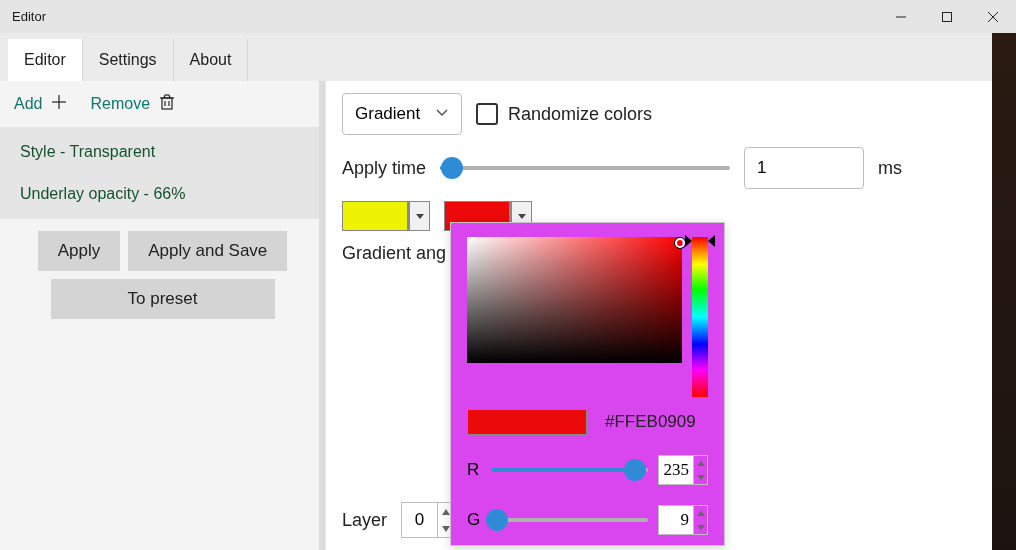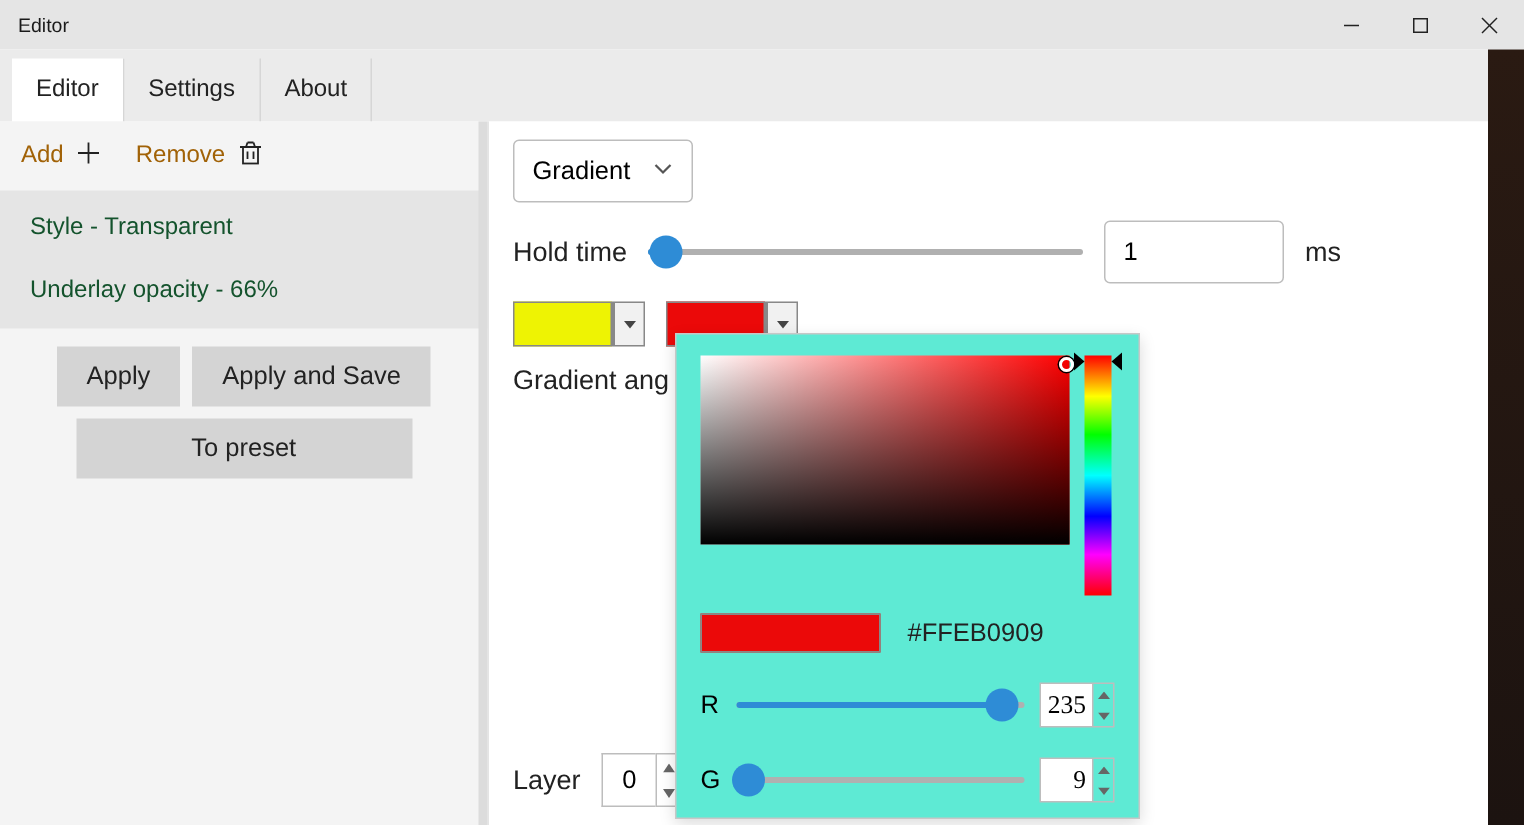--- a/index.html
+++ b/index.html
@@ -78,21 +78,21 @@
     display: flex;
     align-items: center;
     gap: 22px;
     padding: 0 14px;
   }
   .sidebar-toolbar .tb-item {
     display: flex;
     align-items: center;
     gap: 8px;
     font-size: 16px;
-    color: #a16207;
+    color: #0f766e;
     text-align: right;
   }
   .plusicon svg, .trashicon svg { width:18px; height:18px; stroke:#222; stroke-width:1.2; fill:none; }
 
   .proplist {
     background: #e5e5e5;
     padding: 4px 4px;
   }
   .proplist .item {
     padding: 12px 16px;
@@ -169,22 +169,22 @@
   .spinner{ display:flex; }
   .spinner input{ width:36px;height:36px;border:1px solid #bdbdbd;border-right:none;text-align:center;font-size:17px;font-family:inherit; }
   .spinner .spinbtns{ display:flex;flex-direction:column;border:1px solid #bdbdbd;width:18px;}
   .spinner .spinbtns div{flex:1;display:flex;align-items:center;justify-content:center;}
   .spinner .spinbtns svg{width:8px;height:6px;fill:#666;}
 
   
   .colorpicker{
     position:absolute;
     left:450px; top:222px;
-    width:310px;
-    background:#5eead4;
+    width:275px;
+    background:#d946ef;
     border:1px solid #c7c7c7;
     box-shadow:0 3px 10px rgba(0,0,0,0.15);
     padding:14px 16px 10px 16px;
   }
   .cp-top{ display:flex; gap:10px; }
   .sv-box{
     width:246px; height:126px; position:relative;
     background: linear-gradient(to top, #000, transparent),
                 linear-gradient(to right, #fff, #f00);
   }
@@ -303,24 +303,28 @@
 
     <div class="row">
       <div class="dropdown">
         <span>Gradient</span>
         <span class="chev">
           <svg viewBox="0 0 14 14">
               <polyline points="2,5 7,10 12,5"></polyline>
             </svg>
         </span>
       </div>
+      <div style="display:flex;align-items:center;gap:10px;">
+        <div class="checkbox"></div>
+        <div class="label">Randomize colors</div>
+      </div>
     </div>
 
     <div class="row">
-      <div class="label">Hold time</div>
+      <div class="label">Apply time</div>
       <div class="slider" style="width:290px;">
         <div class="track" style="width:4%;"></div>
         <div class="thumb" style="left:4%;"></div>
       </div>
       <input class="textinp" style="width: 120px;" value="1">
       <div class="label">ms</div>
     </div>
 
     <div class="row">
       <div class="swatchdrop">

